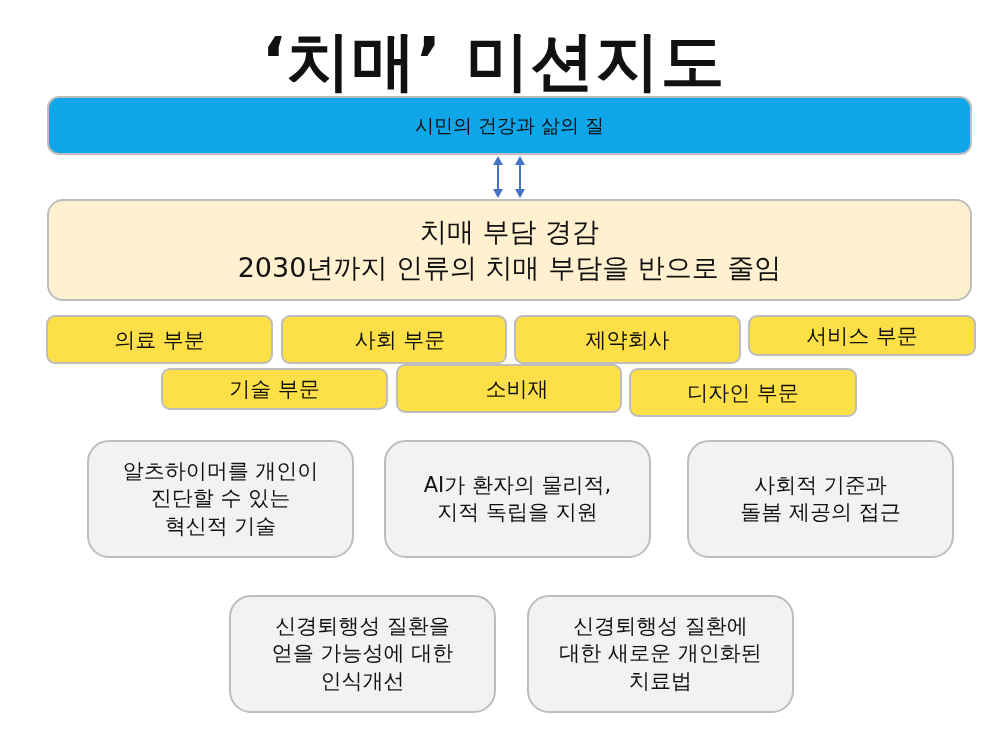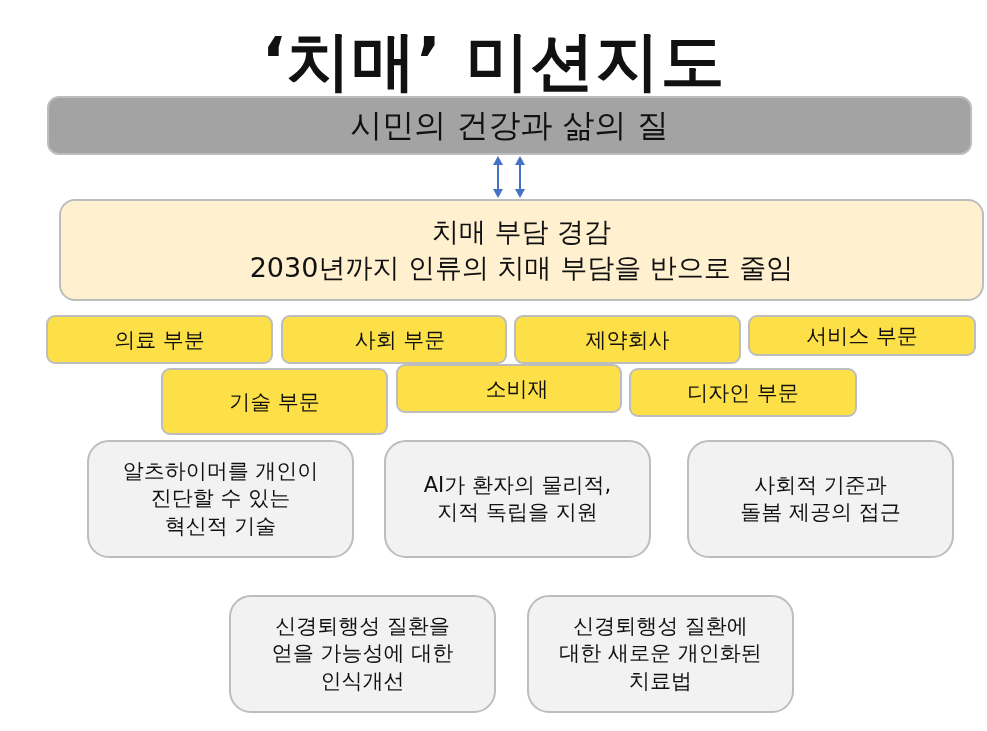--- a/index.html
+++ b/index.html
@@ -2,21 +2,21 @@
 <html><head>
 <meta charset="utf-8">
 <style>
   html, body { margin: 0; padding: 0; background: #ffffff; }
   body { width: 987px; height: 731px; position: relative; overflow: hidden;
          font-family: "DejaVu Sans", "Liberation Sans", sans-serif; color: #111; }
   .abs { position: absolute; box-sizing: border-box; }
   .title { left: 0; top: 18px; width: 987px; text-align: center; font-size: 64px; font-weight: bold; letter-spacing: 1px; }
   .box { display: flex; align-items: center; justify-content: center; text-align: center;
          border: 2px solid #bdbdbd; }
-  .goal { background: #a3a3a3; border-radius: 12px; font-size: 32px; }
+  .goal { background: #0ea5e9; border-radius: 12px; font-size: 19px; }
   .mission { background: #fff1cf; border-radius: 16px; font-size: 27px; flex-direction: column; line-height: 1.35; }
   .sector { background: #fde047; border-radius: 9px; font-size: 21px; }
   .init { background: #f2f2f2; border-radius: 22px; font-size: 21px; line-height: 1.3; flex-direction: column; white-space: pre-line; }
   .arrow svg { display: block; }
 </style>
 </head>
 <body>
 
 <div class="abs title">‘치매’ 미션지도</div>
 
@@ -32,39 +32,39 @@
   </svg>
 </div>
 <div class="abs arrow" style="left:514px; top:155px; width:12px; height:44px;">
   <svg width="12" height="44" viewBox="0 0 12 44">
     <line x1="6" y1="8" x2="6" y2="36" stroke="#4472c4" stroke-width="2"></line>
     <polygon points="6,1 1,10 11,10" fill="#4472c4"></polygon>
     <polygon points="6,43 1,34 11,34" fill="#4472c4"></polygon>
   </svg>
 </div>
 
-<div class="abs box mission" style="left:47px; top:199px; width:925px; height:102px;margin-left:12px;">
+<div class="abs box mission" style="left:47px; top:199px; width:925px; height:102px;">
   <div>치매 부담 경감</div>
   <div>2030년까지 인류의 치매 부담을 반으로 줄임</div>
 </div>
 
 <div class="abs box sector" style="left:46px; top:315px; width:227px; height:49px;">
   <span>의료 부분</span>
 </div>
 <div class="abs box sector" style="left:281px; top:315px; width:226px; height:49px;padding-left:12px;">
   <span>사회 부문</span>
 </div>
 <div class="abs box sector" style="left:514px; top:315px; width:227px; height:49px;">
   <span>제약회사</span>
 </div>
 <div class="abs box sector" style="left:748px; top:315px; width:228px; height:41px;">
   <span>서비스 부문</span>
 </div>
 
-<div class="abs box sector" style="left:161px; top:368px; width:227px; height:67px;text-align:right;">
+<div class="abs box sector" style="left:161px; top:368px; width:227px; height:42px;text-align:right;">
   <span>기술 부문</span>
 </div>
 <div class="abs box sector" style="left:396px; top:364px; width:226px; height:49px;padding-left:16px;">
   <span>소비재</span>
 </div>
 <div class="abs box sector" style="left:629px; top:368px; width:228px; height:49px;">
   <span>디자인 부문</span>
 </div>
 
 <div class="abs box init" style="left:87px; top:440px; width:267px; height:118px;">

